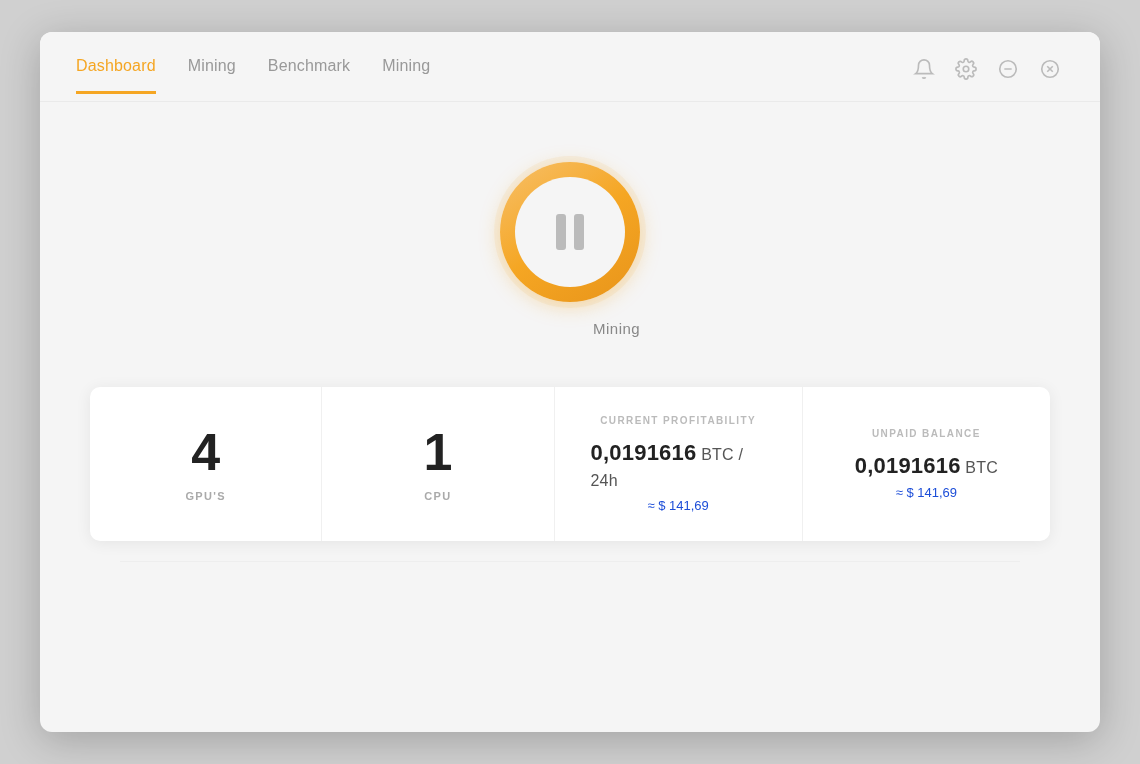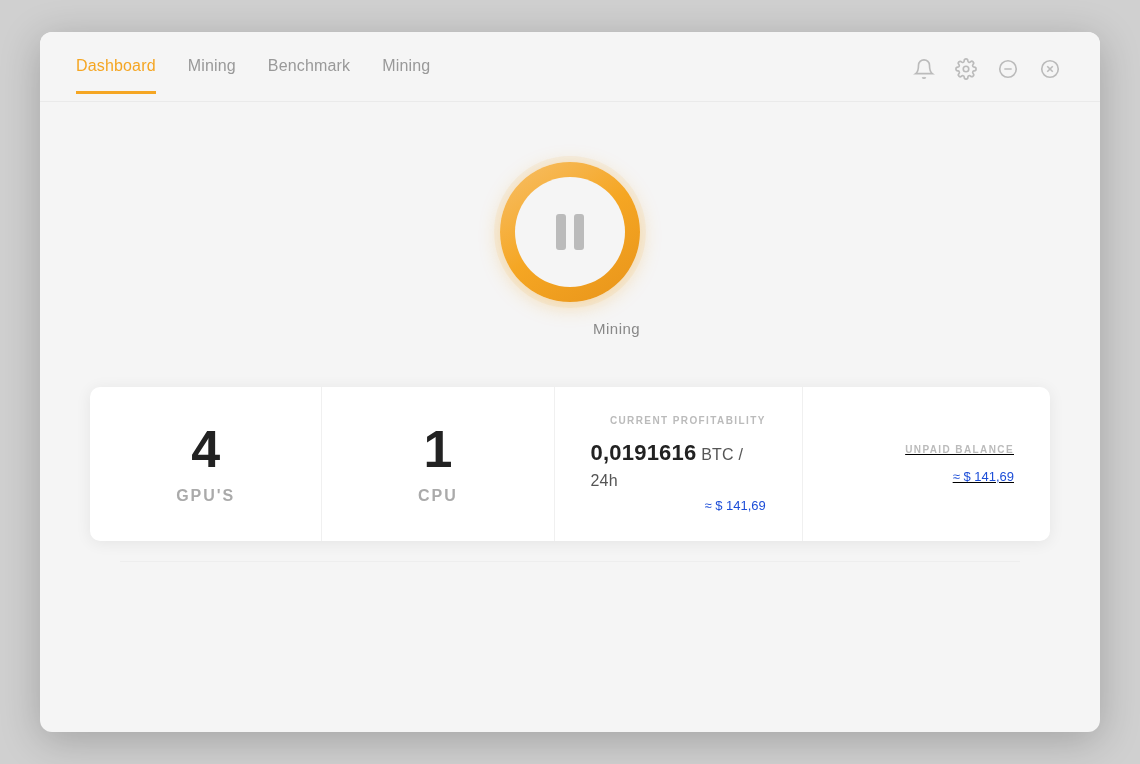--- a/index.html
+++ b/index.html
@@ -160,42 +160,41 @@
       padding: 36px 28px;
       display: flex;
       flex-direction: column;
       align-items: center;
       justify-content: center;
       border-right: 1px solid #f0f0f0;
     }
 
     .stat-card:last-child {
       border-right: none;
-      text-decoration: underline;
     }
 
     .stat-value {
       font-size: 52px;
       font-weight: 700;
       color: #222;
       line-height: 1;
       margin-bottom: 12px;
     }
 
     .stat-label {
-      font-size: 16px;
+      font-size: 11px;
       font-weight: 600;
       color: #aaa;
       letter-spacing: 0.12em;
       text-transform: uppercase;
     }
 
     .stat-card.profitability,
     .stat-card.balance {
-      align-items: flex-end;
+      align-items: center;
       padding: 28px 36px;
     }
 
     .stat-section-label {
       font-size: 10px;
       font-weight: 700;
       color: #bbb;
       letter-spacing: 0.14em;
       text-transform: uppercase;
       margin-bottom: 14px;
@@ -308,20 +307,23 @@
       <div class="stat-card profitability">
         <div class="stat-section-label">CURRENT PROFITABILITY</div>
         <div class="stat-btc-value">
           <span>0,0191616</span><span class="stat-btc-unit"> BTC / 24h</span>
         </div>
         <div class="stat-usd">≈ $ 141,69</div>
       </div>
 
       <div class="stat-card balance">
         <div class="stat-section-label">UNPAID BALANCE</div>
+        <div class="stat-btc-value">
+          <span>0,0191616</span><span class="stat-btc-unit"> BTC</span>
+        </div>
         <div class="stat-usd">≈ $ 141,69</div>
       </div>
 
     </div>
 
     <div class="bottom-area">
       <div class="bottom-line"></div>
     </div>
 
   </div>

